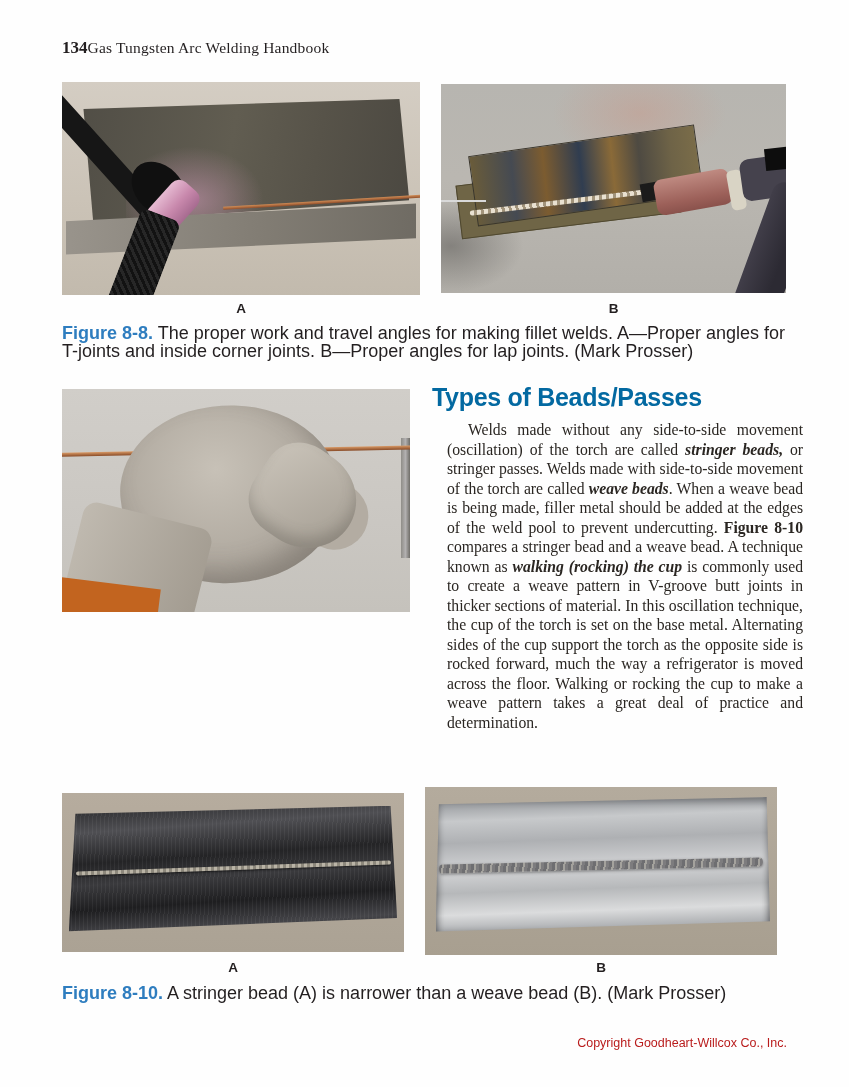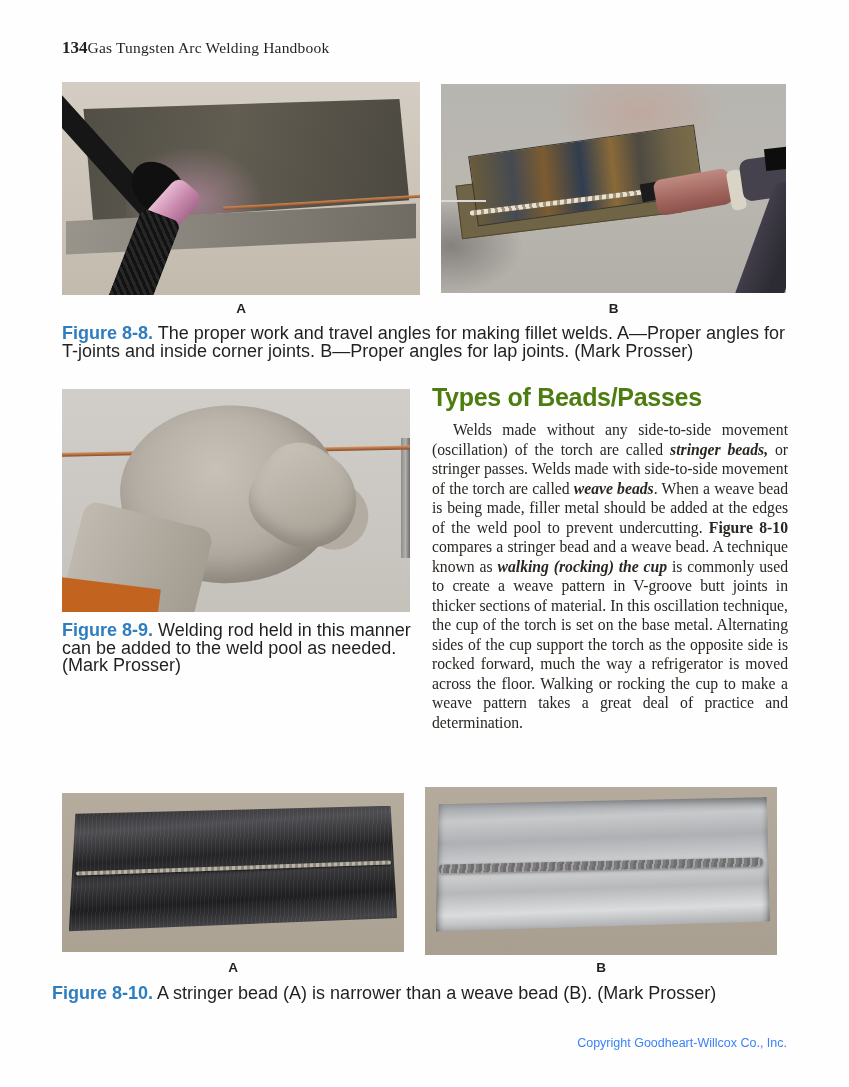--- a/index.html
+++ b/index.html
@@ -114,35 +114,35 @@
     font-weight:bold; font-size:13.5px; color:#231f20; }
   .sl88a { left:62px; top:301px; width:358px; }
   .sl88b { left:441px; top:301px; width:345px; }
   .sl810a{ left:62px; top:960px; width:342px; }
   .sl810b{ left:425px; top:960px; width:352px; }
 
   .caption { position:absolute; font-family:"Liberation Sans",sans-serif;
     font-size:18px; line-height:17.5px; color:#231f20; }
   .cap88 { left:62px; top:325px; width:727px; }
   .cap89 { left:62px; top:622px; width:356px; }
-  .cap810{ left:52px; top:985px; width:727px; }
+  .cap810{ left:62px; top:985px; width:727px; }
   .figlabel { color:#2e7dbf; font-weight:bold; }
 
   .heading { position:absolute; left:432px; top:383px; width:360px;
     font-family:"Liberation Sans",sans-serif; font-weight:bold; font-size:25px;
-    letter-spacing:-.3px; color:#4d7c0f; }
+    letter-spacing:-.3px; color:#0369a1; }
 
   .bodytext { text-align:justify; font-size:15.7px; line-height:19.5px; color:#2a2622; }
-  .rightpara { position:absolute; left:432px; top:420px; width:356px; text-indent:21px; }
+  .rightpara { position:absolute; left:447px; top:420px; width:356px; text-indent:21px; }
   .leftpara  { position:absolute; left:62px;  top:682px; width:350px; }
   .bi { font-weight:bold; font-style:italic; }
   .b  { font-weight:bold; }
 
   .footer { position:absolute; right:62px; top:1036px;
-    font-family:"Liberation Sans",sans-serif; font-size:12.5px; color:#3b82f6; }
+    font-family:"Liberation Sans",sans-serif; font-size:12.5px; color:#b91c1c; }
 </style>
 </head>
 <body>
 
 <div class="page">
 
   <div class="running-head">
     <span class="pagenum">134</span><span class="booktitle">Gas Tungsten Arc Welding Handbook</span>
   </div>
 
@@ -180,21 +180,20 @@
   <div class="photo p89">
     <div class="strip89"></div>
     <div class="rod89"></div>
     <div class="palm89"></div>
     <div class="thumb89"></div>
     <div class="finger89"></div>
     <div class="cuff89"></div>
     <div class="cufforange89"></div>
   </div>
 
-  <p class="caption cap89"><span class="figlabel">Figure 8-9.</span><span> Welding rod held in this manner can be added to the weld pool as needed. (Mark Prosser)</span></p>
 
   <h1 class="heading">Types of Beads/Passes</h1>
 
   <p class="bodytext rightpara"><span>Welds made without any side-to-side movement (oscillation) of the torch are called </span><span class="bi">stringer beads,</span><span> or stringer passes. Welds made with side-to-side movement of the torch are called </span><span class="bi">weave beads</span><span>. When a weave bead is being made, filler metal should be added at the edges of the weld pool to prevent undercutting. </span><span class="b">Figure 8-10</span><span> compares a stringer bead and a weave bead. A technique known as </span><span class="bi">walking (rocking) the cup</span><span> is commonly used to create a weave pattern in V-groove butt joints in thicker sections of material. In this oscillation technique, the cup of the torch is set on the base metal. Alternating sides of the cup support the torch as the opposite side is rocked forward, much the way a refrigerator is moved across the floor. Walking or rocking the cup to make a weave pattern takes a great deal of practice and determination.</span></p>
 
 
   <div class="photo p810a">
     <div class="plate810a"></div>
     <div class="bead810a"></div>
   </div>

